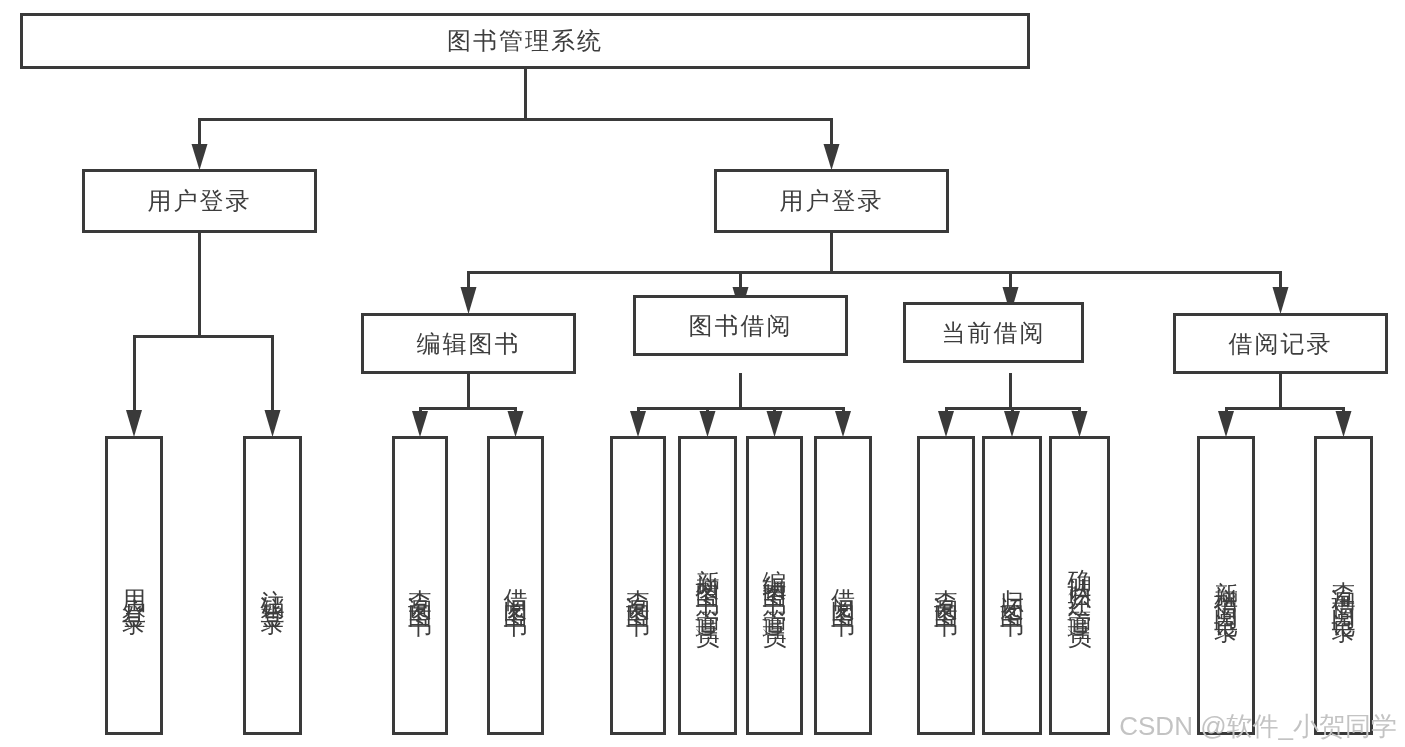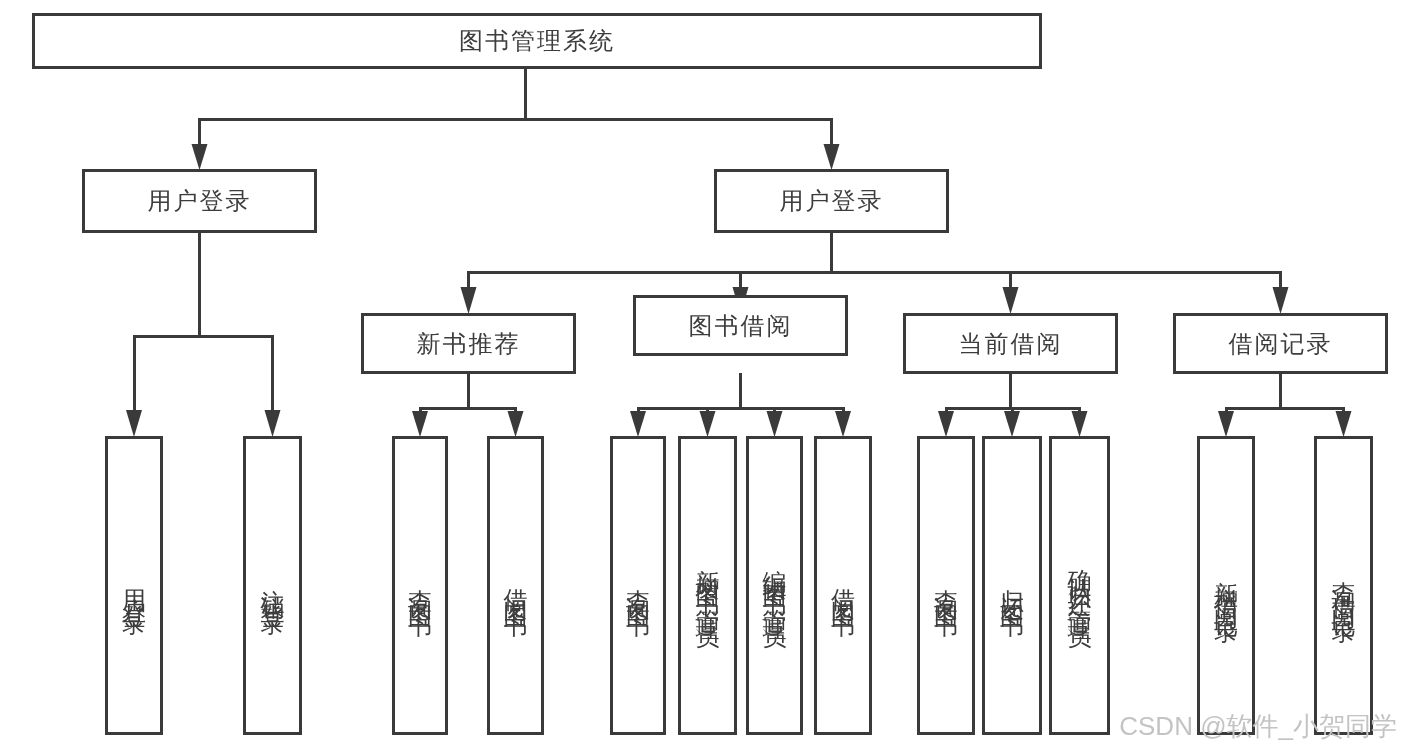--- a/index.html
+++ b/index.html
@@ -108,38 +108,38 @@
     <g>
       <line x1="1280.5" y1="373" x2="1280.5" y2="409.5"></line>
       <line x1="1224.5" y1="408" x2="1345" y2="408"></line>
       <line x1="1226" y1="408" x2="1226" y2="414"></line>
       <polygon points="1218,411 1234,411 1226,437"></polygon>
       <line x1="1343.5" y1="408" x2="1343.5" y2="414"></line>
       <polygon points="1335.5,411 1351.5,411 1343.5,437"></polygon>
     </g>
   </svg>
 
-  <div class="box" style="left:32px;top:13px;width:1010px;height:56px">
+  <div class="box" style="left:20px;top:13px;width:1010px;height:56px">
     <span class="hlabel">图书管理系统</span>
   </div>
 
   <div class="box" style="left:82px;top:169px;width:235px;height:64px">
     <span class="hlabel">用户登录</span>
   </div>
   <div class="box" style="left:714px;top:169px;width:235px;height:64px">
     <span class="hlabel">用户登录</span>
   </div>
 
   <div class="box" style="left:361px;top:313px;width:215px;height:61px">
-    <span class="hlabel">新书推荐</span>
+    <span class="hlabel">编辑图书</span>
   </div>
   <div class="box" style="left:633px;top:295px;width:215px;height:61px">
     <span class="hlabel">图书借阅</span>
   </div>
-  <div class="box" style="left:903px;top:313px;width:215px;height:61px">
+  <div class="box" style="left:903px;top:302px;width:181px;height:61px">
     <span class="hlabel">当前借阅</span>
   </div>
   <div class="box" style="left:1173px;top:313px;width:215px;height:61px">
     <span class="hlabel">借阅记录</span>
   </div>
 
   <div class="box" style="left:105px;top:436px;width:58px;height:299px">
     <span class="vlabel">用户登录</span>
   </div>
   <div class="box" style="left:243px;top:436px;width:59px;height:299px">

